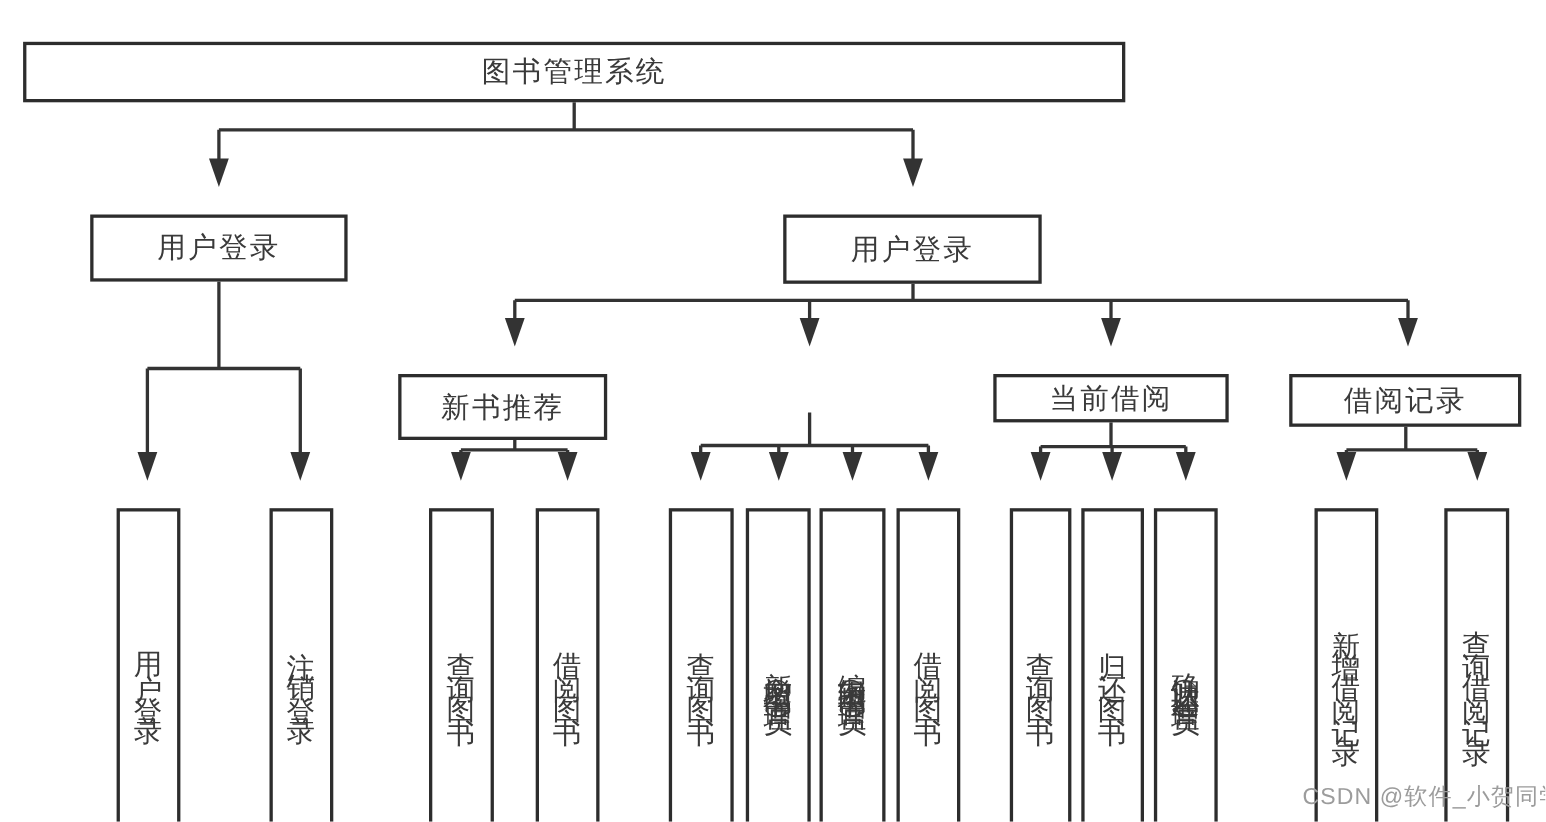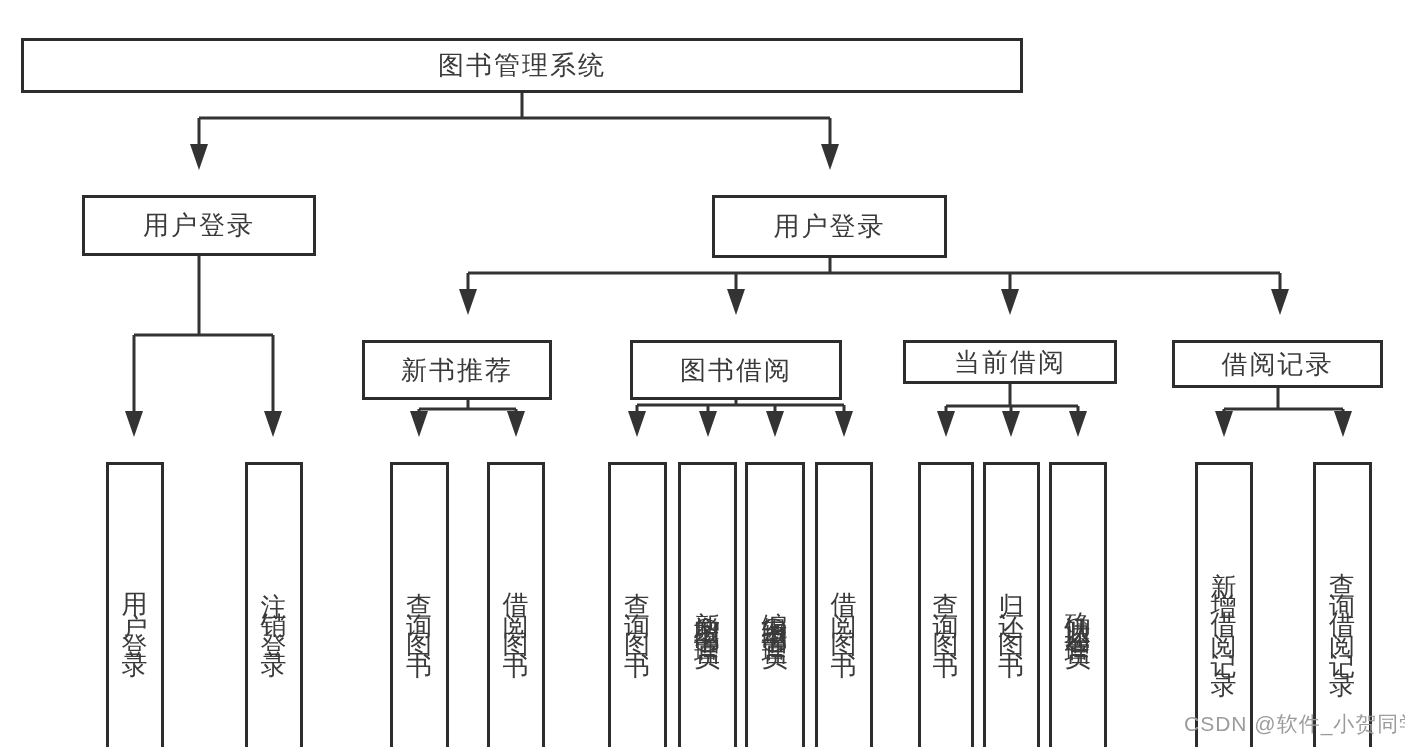--- a/index.html
+++ b/index.html
@@ -74,23 +74,20 @@
   <div class="node hnode" style="left:82px;top:170px;width:234px;height:61px">
     <span class="hlabel">用户登录</span>
   </div>
   <div class="node hnode" style="left:712px;top:170px;width:235px;height:63px">
     <span class="hlabel">用户登录</span>
   </div>
 
   <div class="node hnode" style="left:362px;top:315px;width:190px;height:60px">
     <span class="hlabel">新书推荐</span>
   </div>
-  <div class="node hnode" style="left:630px;top:315px;width:212px;height:60px">
-    <span class="hlabel">图书借阅</span>
-  </div>
   <div class="node hnode" style="left:903px;top:315px;width:214px;height:44px">
     <span class="hlabel">当前借阅</span>
   </div>
   <div class="node hnode" style="left:1172px;top:315px;width:211px;height:48px">
     <span class="hlabel">借阅记录</span>
   </div>
 
   <div class="node vnode" style="left:106px;top:437px;width:58px;height:300px">
     <span class="vlabel" style="letter-spacing: 20px;">用户登录</span>
   </div>

